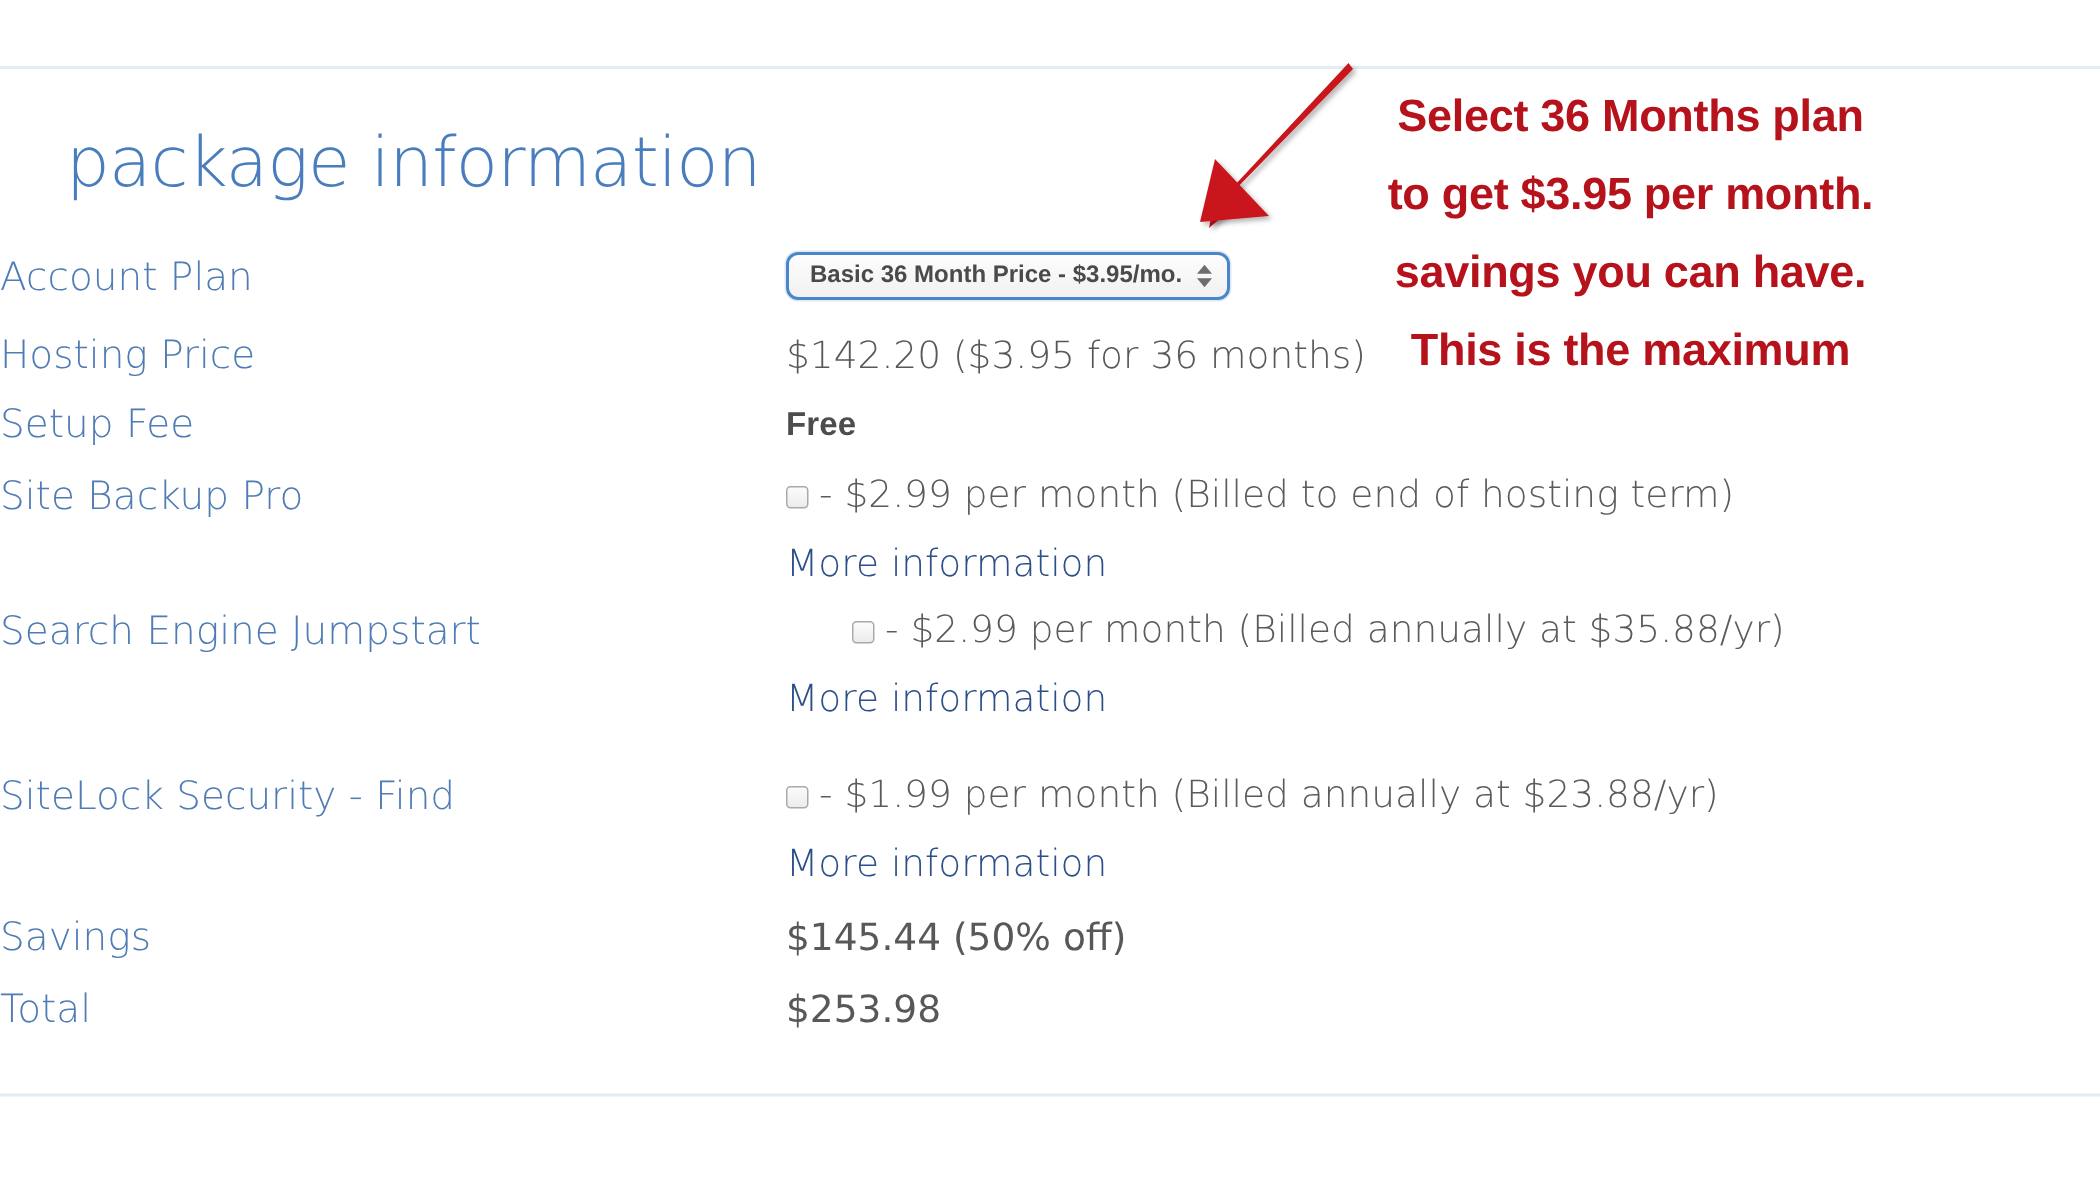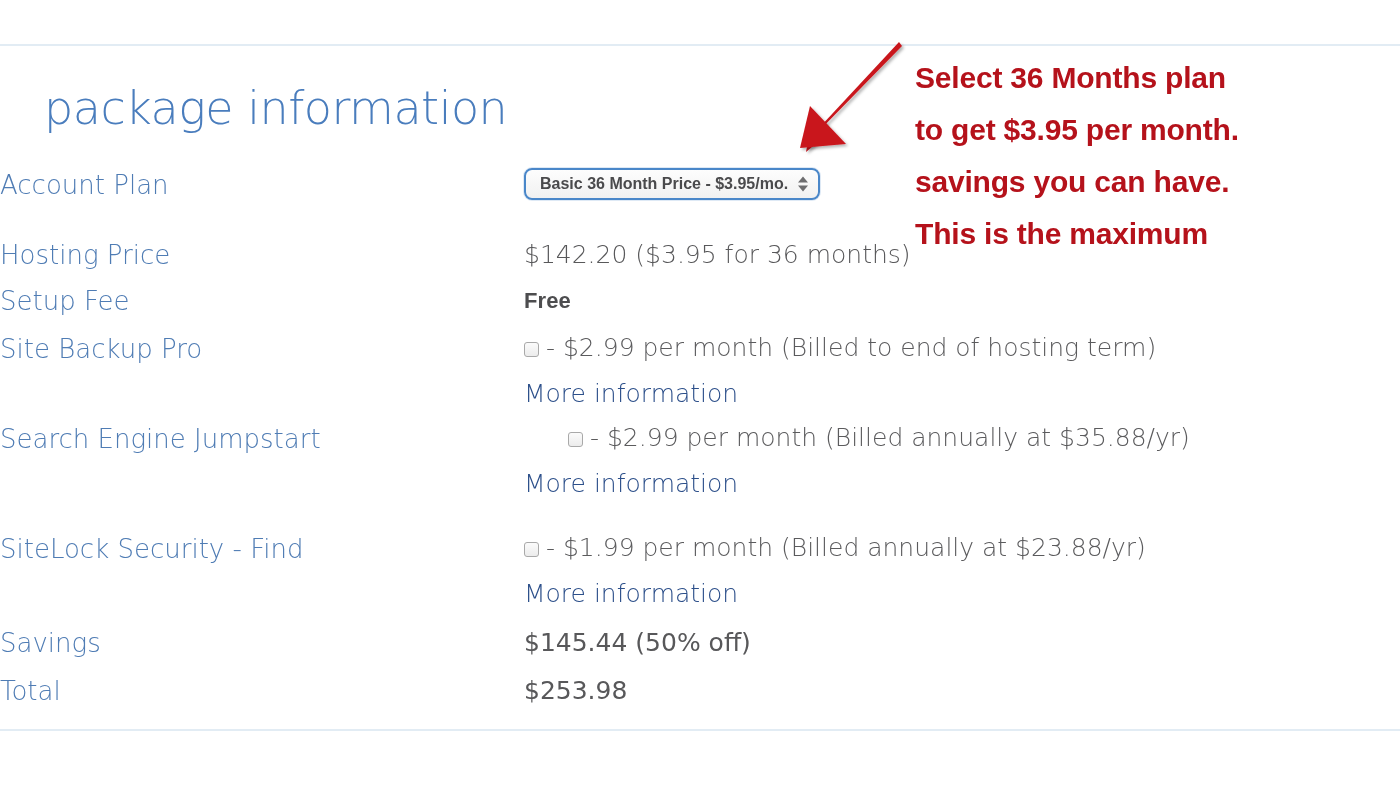--- a/index.html
+++ b/index.html
@@ -89,21 +89,21 @@
     letter-spacing: 0.1px;
   }
   .row-value.total {
     font-family: "DejaVu Sans", sans-serif;
     font-weight: 400;
     color: #58585a;
   }
 
   
   .r-account   { margin-top: 0px;  height: 52px; }
-  .r-hosting   { margin-top: 18px;  height: 46px; }
+  .r-hosting   { margin-top: 0px;  height: 46px; }
   .r-setup     { margin-top: 0px;  height: 48px; }
   .r-backup    { margin-top: 0px;  height: 46px; }
   .r-more1     { margin-top: 0px;  height: 44px; }
   .r-seo       { margin-top: 0px;  height: 46px; gap: 44px; }
   .r-more2     { margin-top: 0px;  height: 44px; }
   .r-sitelock  { margin-top: 20px;  height: 46px; }
   .r-more3     { margin-top: 0px;  height: 44px; }
   .r-savings   { margin-top: 4px;  height: 46px; }
   .r-total     { margin-top: 2px;  height: 46px; }
 
@@ -182,24 +182,24 @@
     line-height: 32px;
     color: #2c4f8a;
     text-decoration: none;
     white-space: nowrap;
     cursor: pointer;
   }
 
   
   #annotation {
     position: absolute;
-    left: 915px;
+    left: 869px;
     top: 52px;
     width: 436px;
-    text-align: left;
+    text-align: center;
     font-family: "Liberation Sans", sans-serif;
     font-weight: bold;
     font-size: 30px;
     line-height: 52px;
     color: #b5121b;
     letter-spacing: -0.2px;
   }
   #annotation .ln { display: block; white-space: nowrap; }
 
   #arrow {

